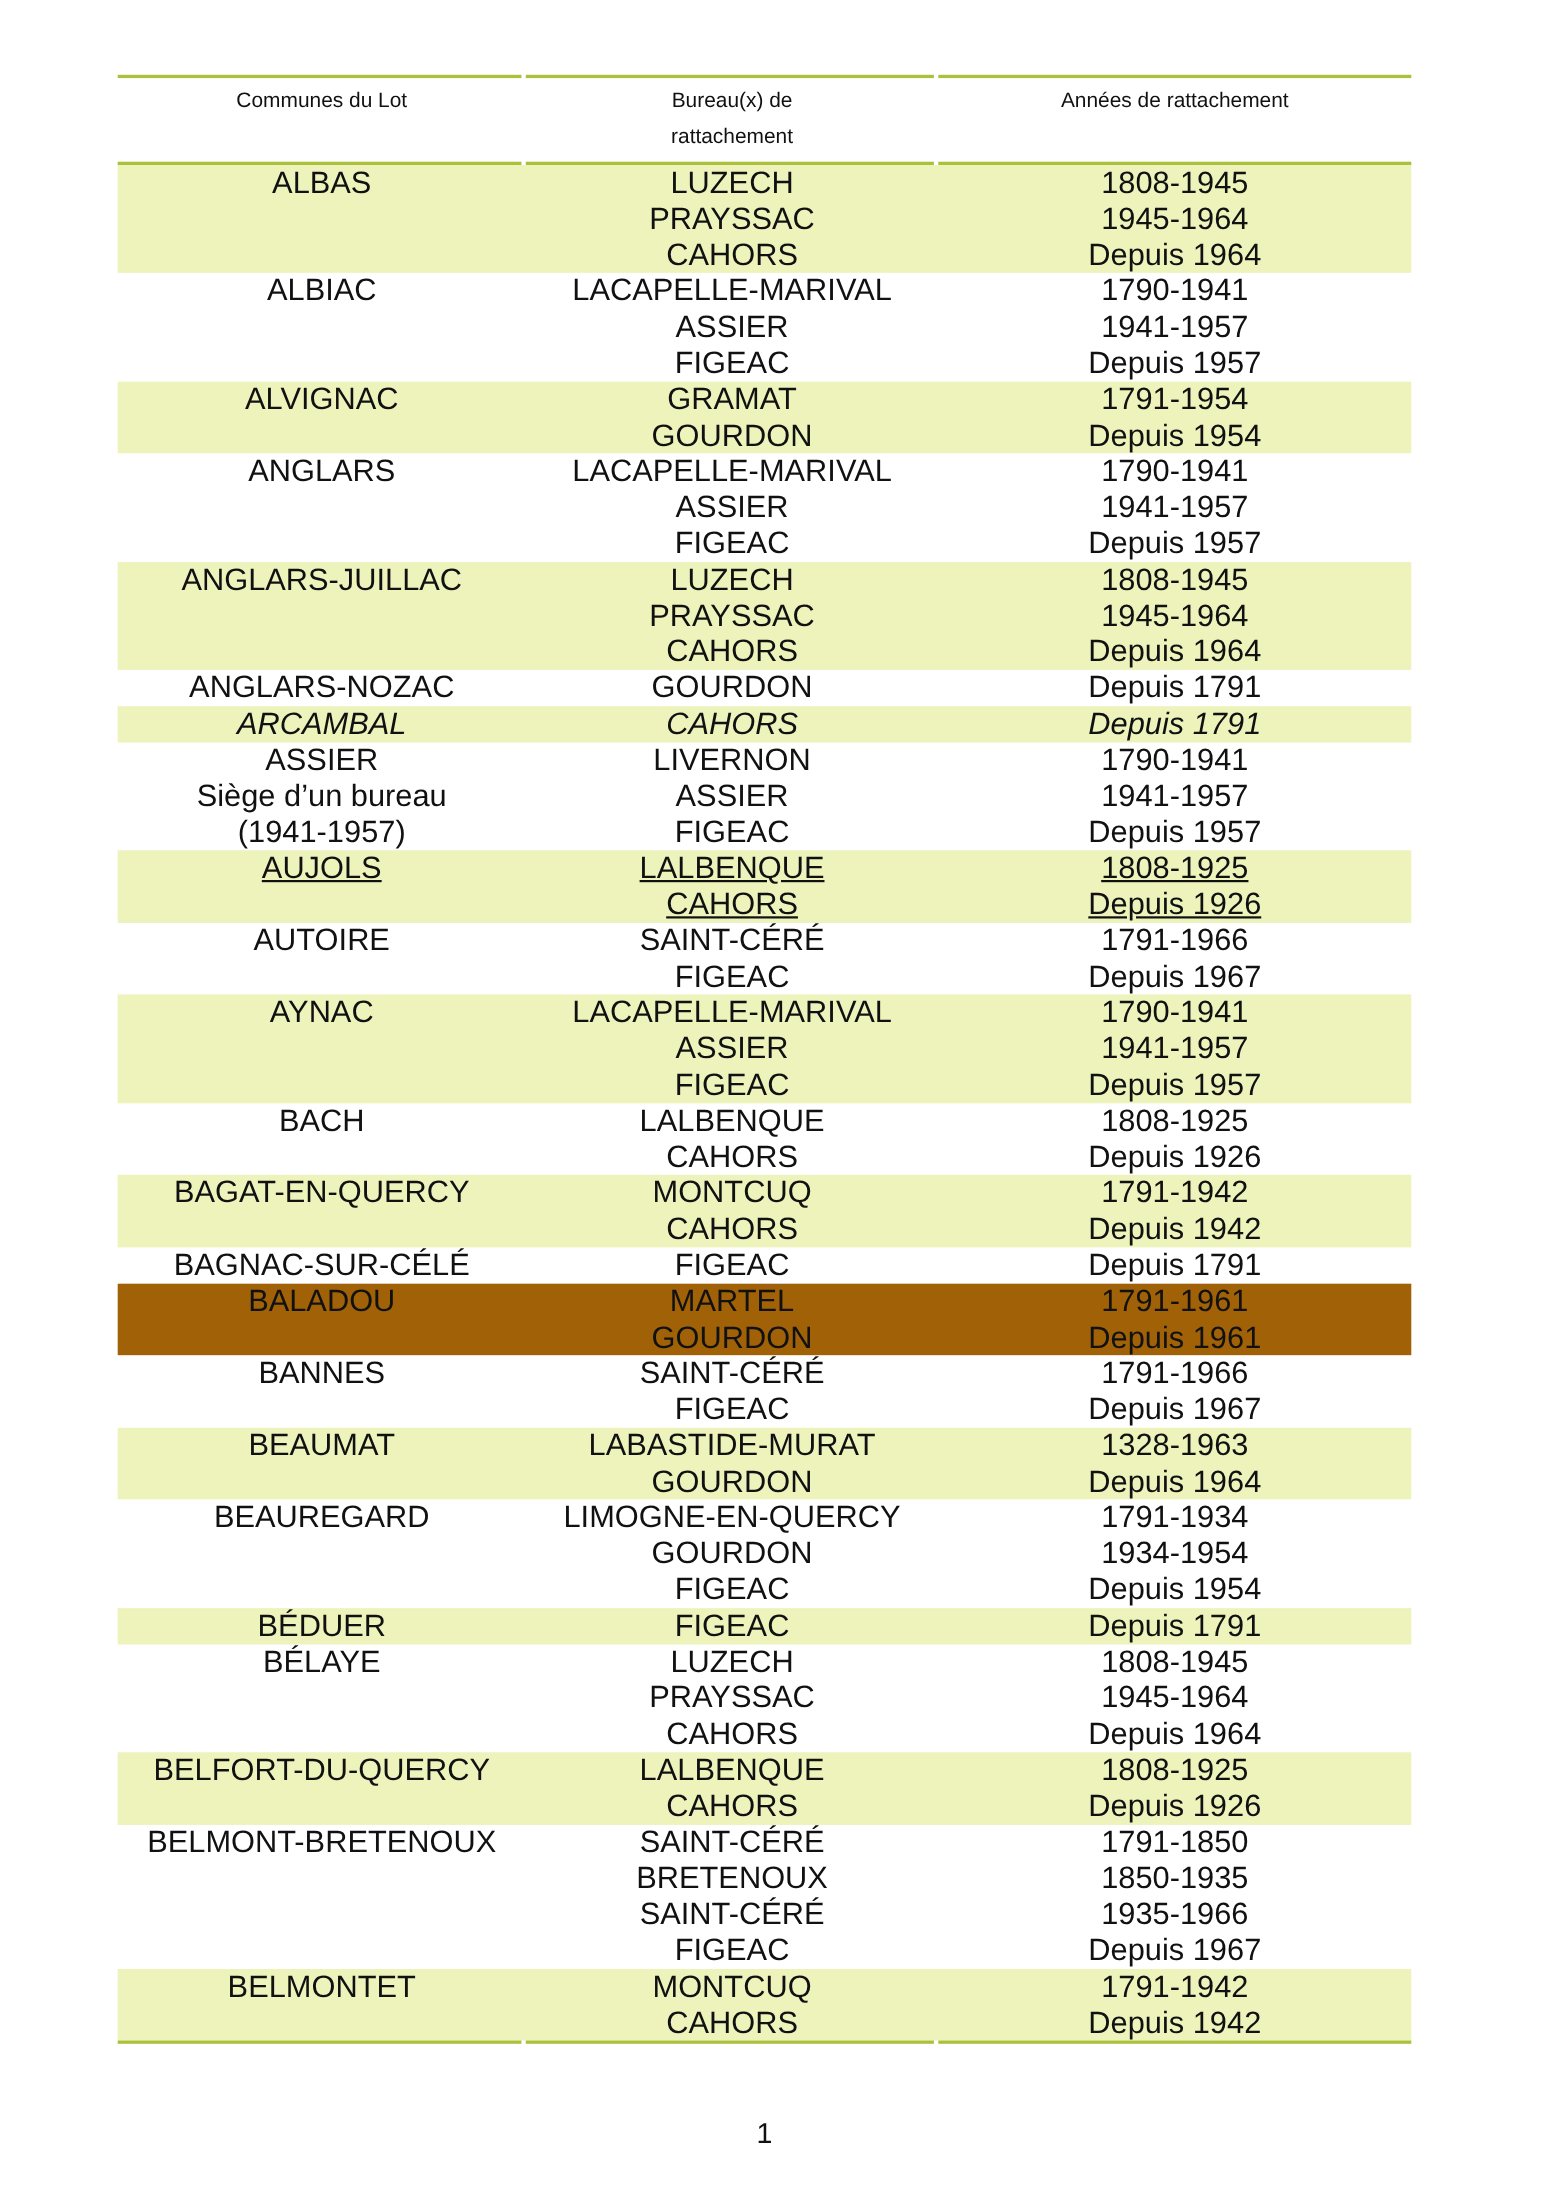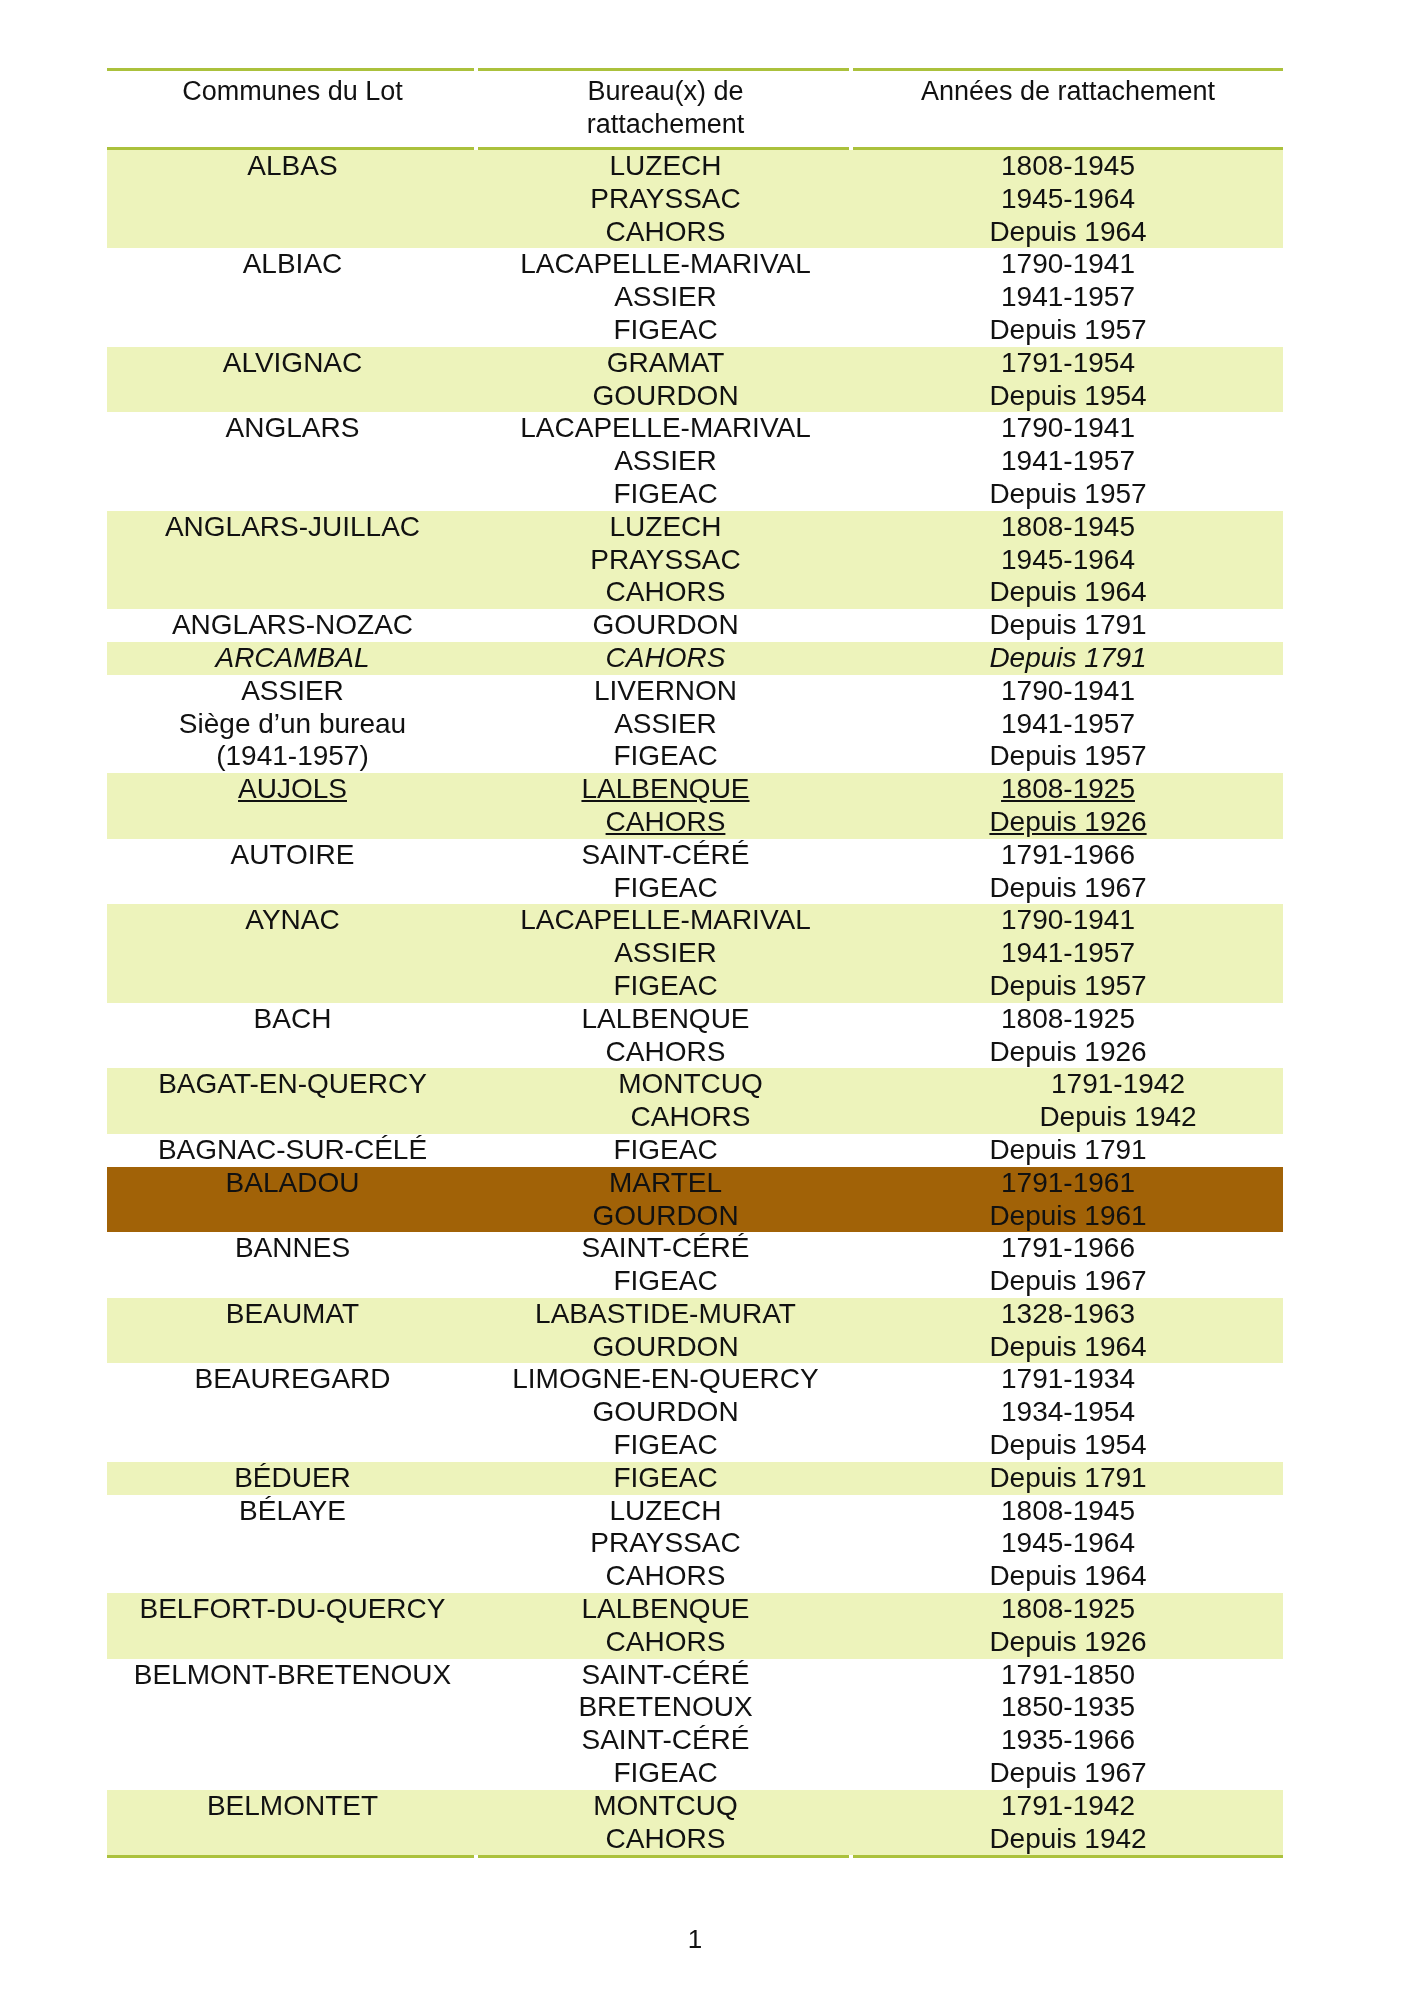--- a/index.html
+++ b/index.html
@@ -23,21 +23,21 @@
   .rule .seg2{width:371px;}
   .rule .seg3{width:430px;}
 
   .hdr{
     display:grid;
     grid-template-columns:371px 375px 430px;
     padding:4px 0 6px 0;
   }
   .hdr .cell{
     text-align:center;
-    font-size:27px;
+    font-size:19px;
     line-height:33px;
     white-space:pre-line;
   }
   .tbody{width:1176px;}
   .row{
     display:grid;
     grid-template-columns:371px 375px 430px;
   }
   .cell{
     text-align:center;
@@ -236,21 +236,21 @@
         </div>
         <div class="cell">
           <span class="line">LALBENQUE</span>
           <span class="line">CAHORS</span>
         </div>
         <div class="cell">
           <span class="line">1808-1925</span>
           <span class="line">Depuis 1926</span>
         </div>
       </div>
-      <div class="row" style="background: rgb(237, 243, 187); gap: 25px;">
+      <div class="row" style="background: rgb(237, 243, 187);">
         <div class="cell">
           <span class="line">BAGAT-EN-QUERCY</span>
         </div>
         <div class="cell">
           <span class="line">MONTCUQ</span>
           <span class="line">CAHORS</span>
         </div>
         <div class="cell">
           <span class="line">1791-1942</span>
           <span class="line">Depuis 1942</span>

